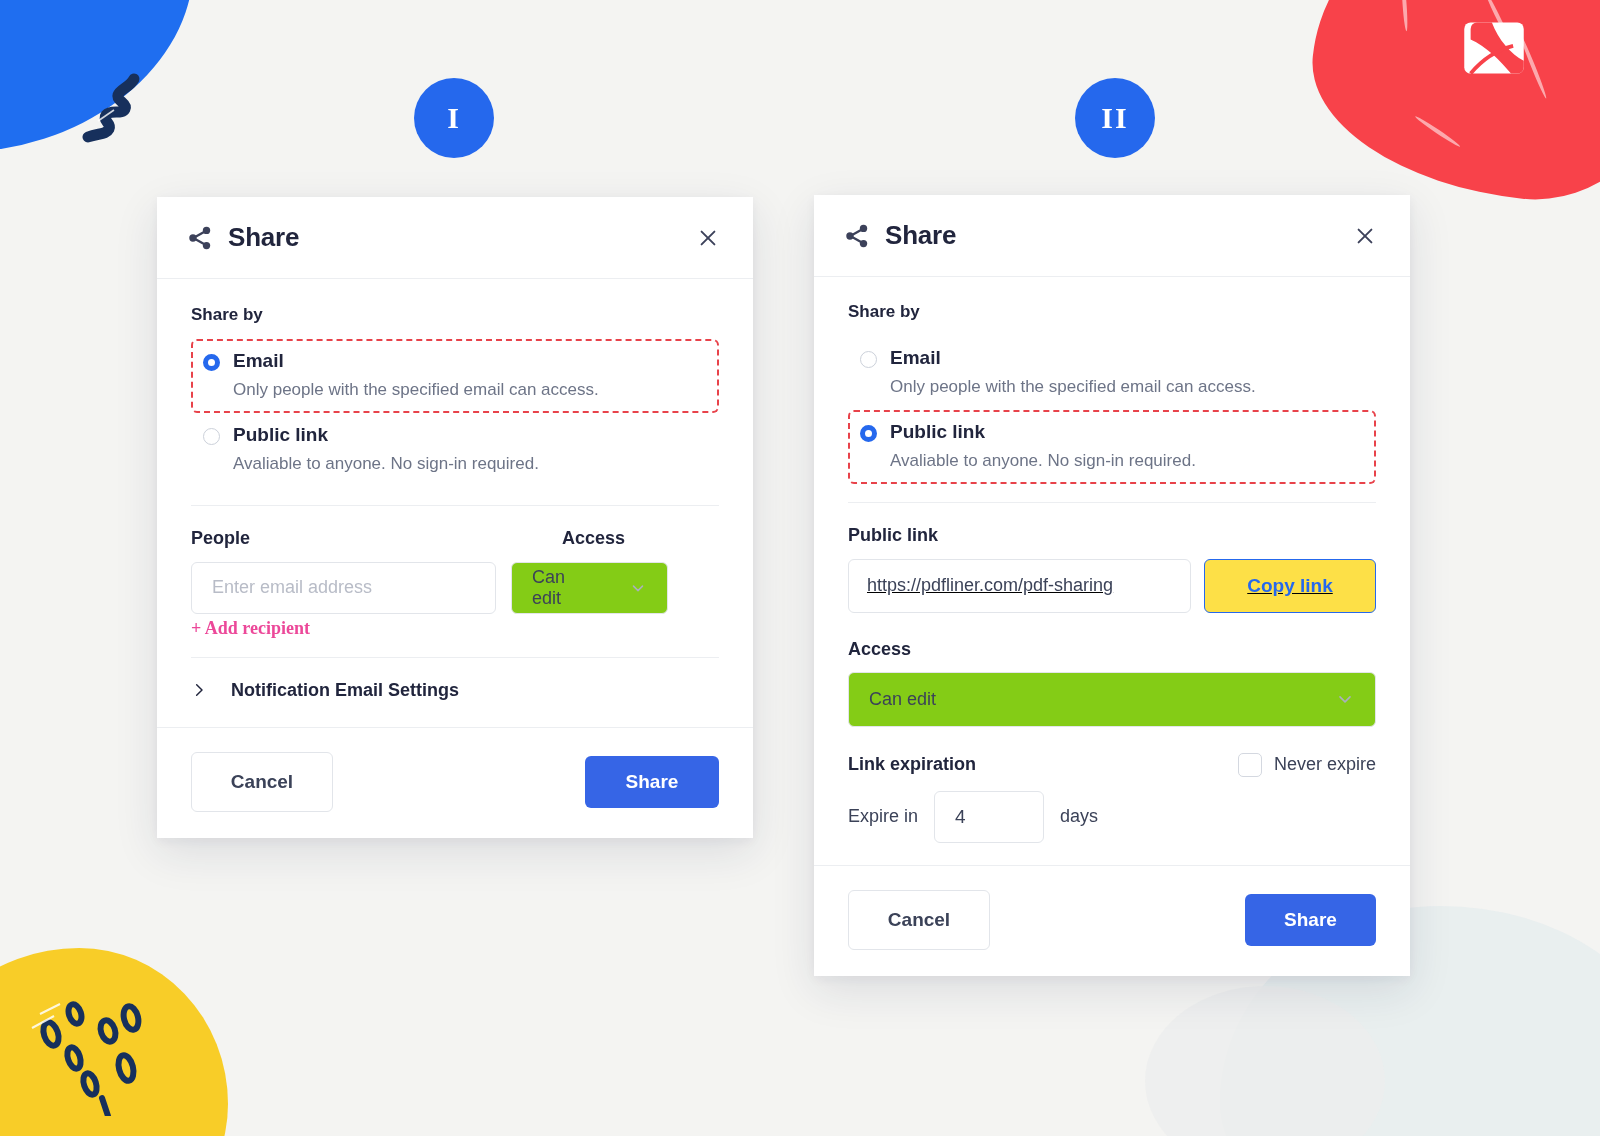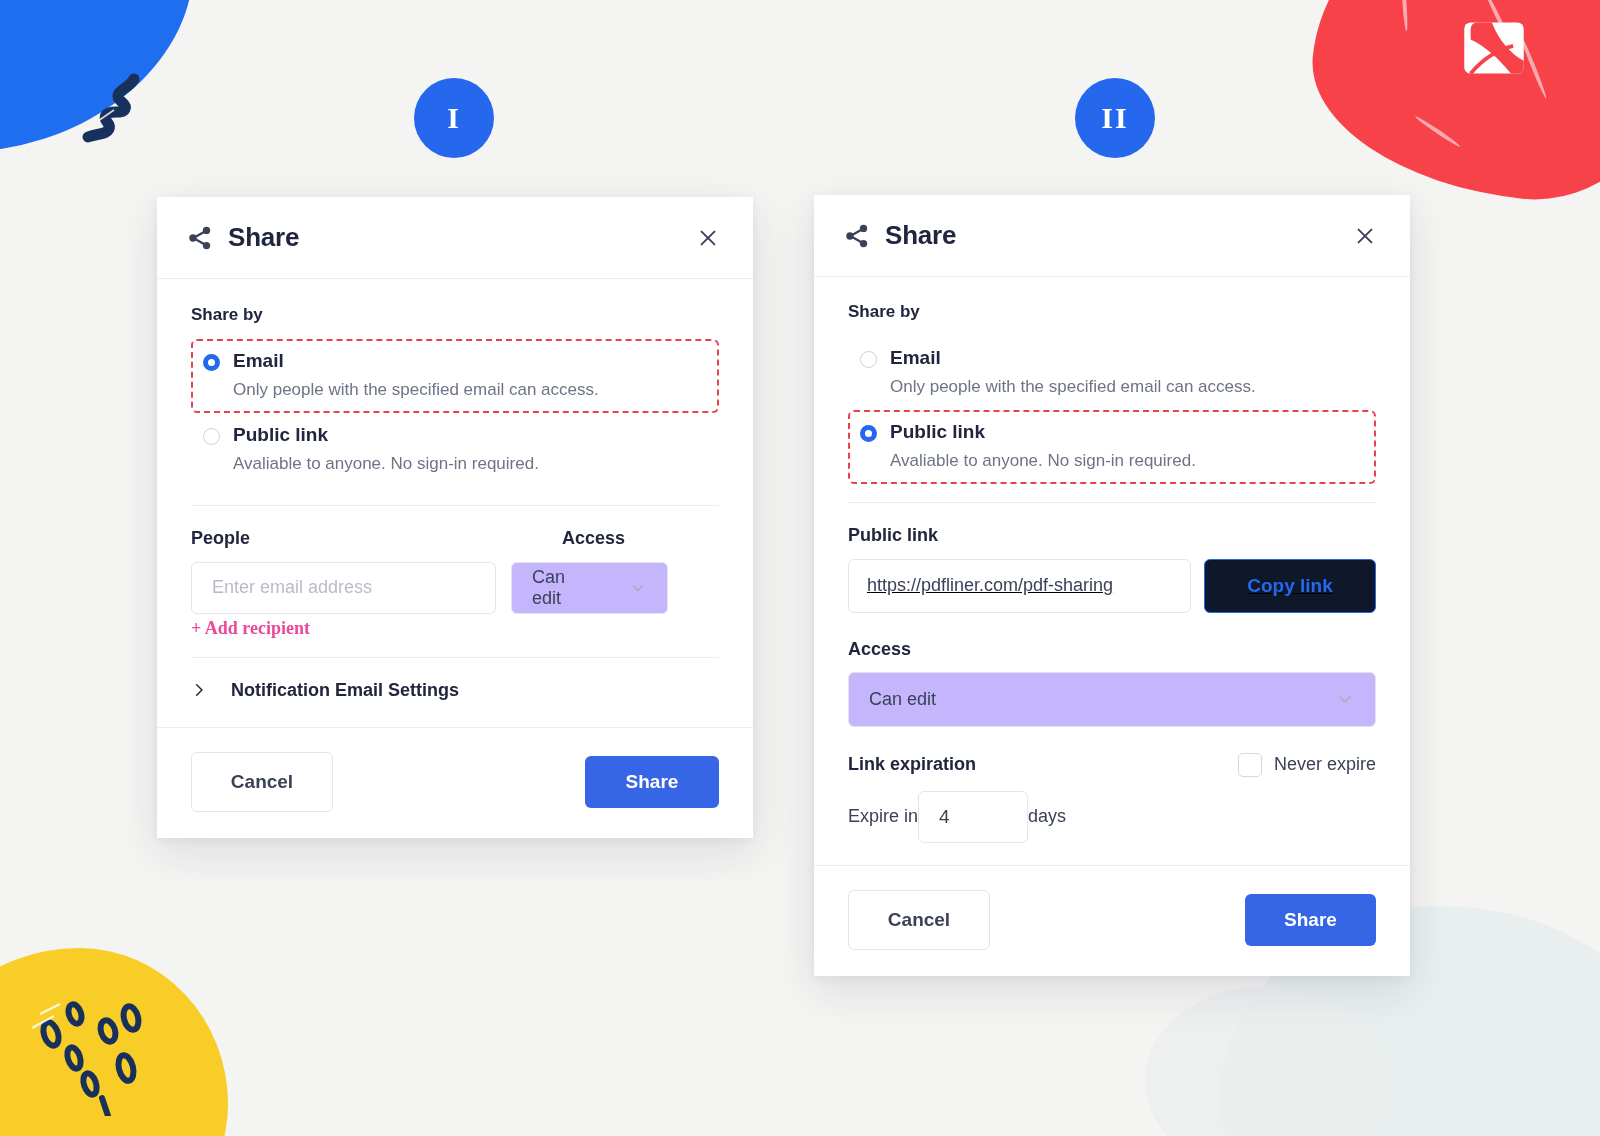--- a/index.html
+++ b/index.html
@@ -248,21 +248,21 @@
 
   .select-box {
     height: 52px;
     border: 1px solid #e2e5ea;
     border-radius: 6px;
     display: flex;
     align-items: center;
     padding: 0 20px 0 20px;
     box-sizing: border-box;
     cursor: pointer;
-    background: #c4b5fd;
+    background: #84cc16;
     gap: 40px;
   }
   .select-small { width: 157px; }
   .select-value {
     font-size: 18px;
     color: #3b4258;
     flex: 1 1 auto;
   }
   .chev { flex: 0 0 auto; margin-left: 10px; }
 
@@ -310,21 +310,21 @@
     font-family: "Liberation Sans", sans-serif;
     background: #fff;
     outline: none;
   }
   .copy-btn {
     flex: 0 0 auto;
     width: 172px;
     height: 54px;
     border: 1.5px solid #2568ed;
     border-radius: 6px;
-    background: #0f172a;
+    background: #fde047;
     color: #2568ed;
     font-size: 19px;
     font-weight: bold;
     font-family: "Liberation Sans", sans-serif;
     cursor: pointer;
   }
   .select-full { width: 100%; height: 55px; margin-top: 12px; }
 
   .expiry-head-row {
     display: flex;
@@ -347,20 +347,21 @@
   }
   .never-label {
     font-size: 18px;
     color: #3b4258;
     margin-left: 12px;
   }
   .expire-row {
     display: flex;
     align-items: center;
     margin-top: 14px;
+    gap: 16px;
   }
   .expire-text {
     font-size: 18px;
     color: #3b4258;
   }
   .days-input {
     width: 110px;
     height: 52px;
     border: 1px solid #e2e5ea;
     border-radius: 6px;

